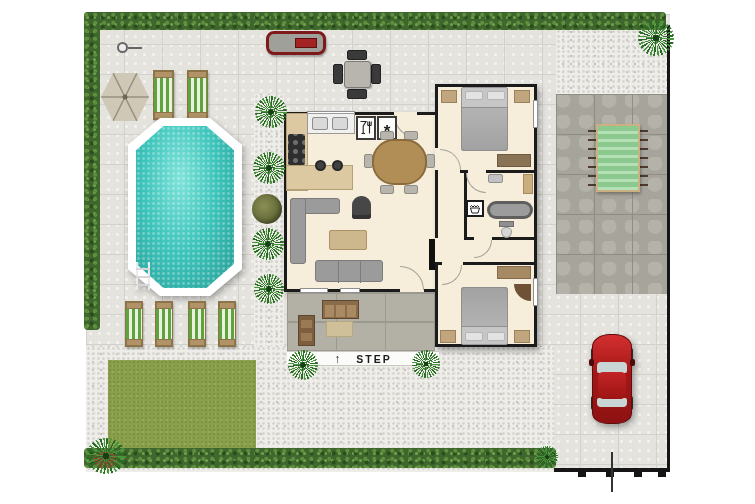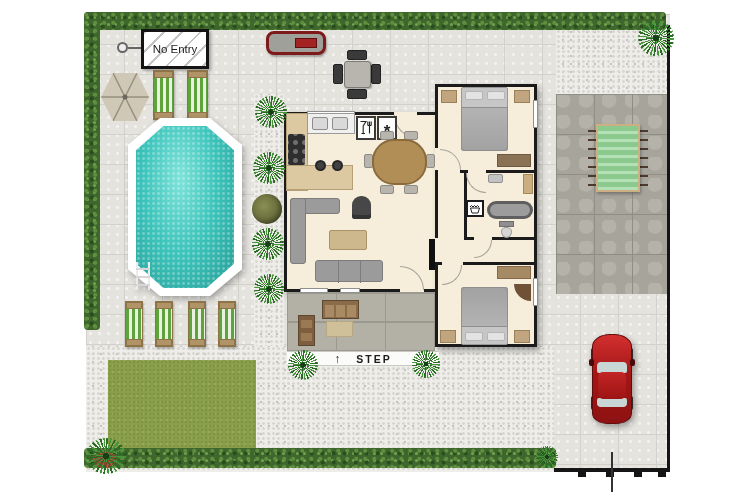--- a/index.html
+++ b/index.html
@@ -90,23 +90,20 @@
   <div class="el" style="left:667px;top:25px;width:3px;height:447px;background:#151515;"></div>
   <div class="el" style="left:554px;top:468px;width:116px;height:4px;background:#151515;"></div>
   <div class="el" style="left:578px;top:472px;width:8px;height:5px;background:#151515;"></div>
   <div class="el" style="left:606px;top:472px;width:8px;height:5px;background:#151515;"></div>
   <div class="el" style="left:634px;top:472px;width:8px;height:5px;background:#151515;"></div>
   <div class="el" style="left:658px;top:472px;width:8px;height:5px;background:#151515;"></div>
   <div class="el" style="left:611px;top:452px;width:2px;height:40px;background:#333;"></div>
 
   <div class="el" style="left:117px;top:42px;width:11px;height:11px;border:2px solid #666;border-radius:50%;background:#eee;"></div>
   <div class="el" style="left:128px;top:47px;width:14px;height:2px;background:#666;"></div>
-  <div class="el noentry" style="left:141px;top:29px;width:68px;height:40px;">
-    <span>No Entry</span>
-  </div>
 
   <div class="el" style="left:266px;top:31px;width:60px;height:24px;background:#a0a09a;border:3px solid #7e1a1a;border-radius:8px;box-shadow:1px 2px 2px rgba(0,0,0,.3);">
     <div class="el" style="left:26px;top:4px;width:22px;height:10px;background:#a32222;border:1px solid #5f0f0f;"></div>
   </div>
 
   <div class="el" style="left:101px;top:73px;width:48px;height:48px;clip-path:polygon(0% 50%,25% 0%,75% 0%,100% 50%,75% 100%,25% 100%);background:#cfc8b6;">
     <svg width="48" height="48">
       <g stroke="#97907e" stroke-width="1.5">
         <line x1="24" y1="24" x2="0" y2="24"></line>
           <line x1="24" y1="24" x2="48" y2="24"></line>

